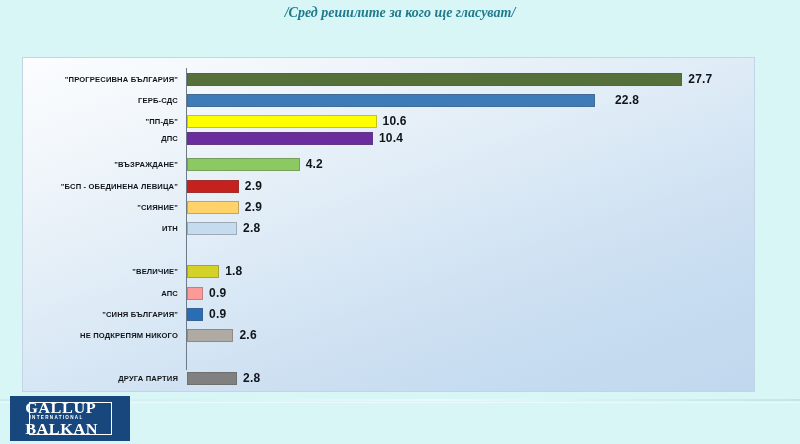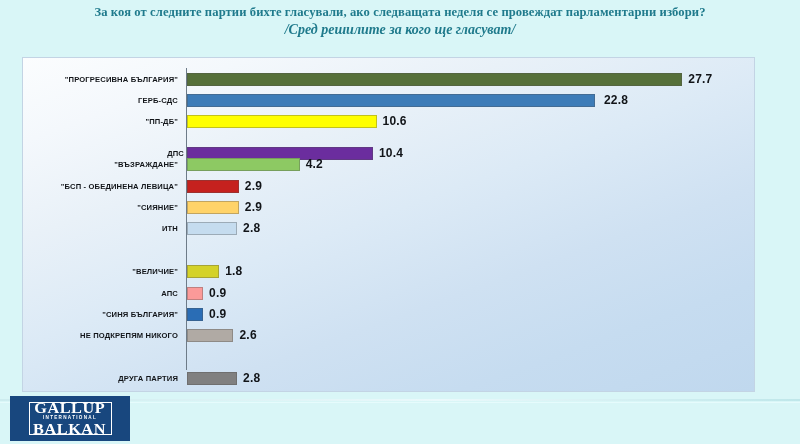--- a/index.html
+++ b/index.html
@@ -156,21 +156,20 @@
     align-items: center;
     justify-content: center;
   }
   #gallup-inner {
     width: 83px;
     height: 33px;
     border: 1.5px solid #ffffff;
     box-sizing: border-box;
     display: flex;
     flex-direction: column;
-    align-items: center;
     justify-content: center;
     line-height: 1;
   }
   .logo-word {
     font-family: "Liberation Serif", serif;
     font-weight: bold;
     font-size: 14.5px;
     color: #ffffff;
     letter-spacing: 0.5px;
     transform: scaleX(1.12);
@@ -181,50 +180,49 @@
     font-size: 4.6px;
     color: #ffffff;
     letter-spacing: 1.3px;
     margin: 1px 0;
   }
 </style>
 </head>
 <body>
 
 <div id="title-block">
-  <div id="chart-title">За коя от следните партии бихте  гласували,  ако следващата неделя се провеждат парламентарни избори?</div>
   <div id="chart-subtitle">/Сред решилите за кого ще гласуват/</div>
 </div>
 
 <div id="chart-panel">
   <div id="plot-area">
     <div id="value-axis-line"></div>
 
   <div class="bar-row" style="top: 10.5px;">
         <div class="cat-label">"ПРОГРЕСИВНА БЪЛГАРИЯ"</div>
         <div class="bar-track">
           <div class="bar" style="width: 495.276px; background: rgb(86, 112, 58);"></div>
           <div class="bar-value" style="left: 501.276px;">27.7</div>
         </div>
       </div>
       <div class="bar-row" style="top: 31.9px;">
         <div class="cat-label">ГЕРБ-СДС</div>
         <div class="bar-track">
           <div class="bar" style="width: 407.664px; background: rgb(61, 124, 184);"></div>
-          <div class="bar-value" style="left: 417px;">22.8</div>
+          <div class="bar-value" style="left: 428px;">22.8</div>
         </div>
       </div>
       <div class="bar-row" style="top: 53.3px;">
         <div class="cat-label">"ПП-ДБ"</div>
         <div class="bar-track">
           <div class="bar" style="width: 189.528px; background: rgb(255, 255, 0);"></div>
           <div class="bar-value" style="left: 195.528px;">10.6</div>
         </div>
       </div>
-      <div class="bar-row" style="top: 85px; padding-left: 6px;">
+      <div class="bar-row" style="top: 70px;">
         <div class="cat-label">ДПС</div>
         <div class="bar-track">
           <div class="bar" style="width: 185.952px; background: rgb(107, 45, 158);"></div>
           <div class="bar-value" style="left: 191.952px;">10.4</div>
         </div>
       </div>
       <div class="bar-row" style="top: 96.1px;">
         <div class="cat-label">"ВЪЗРАЖДАНЕ"</div>
         <div class="bar-track">
           <div class="bar" style="width: 112.644px; background: rgb(141, 201, 99);"></div>

